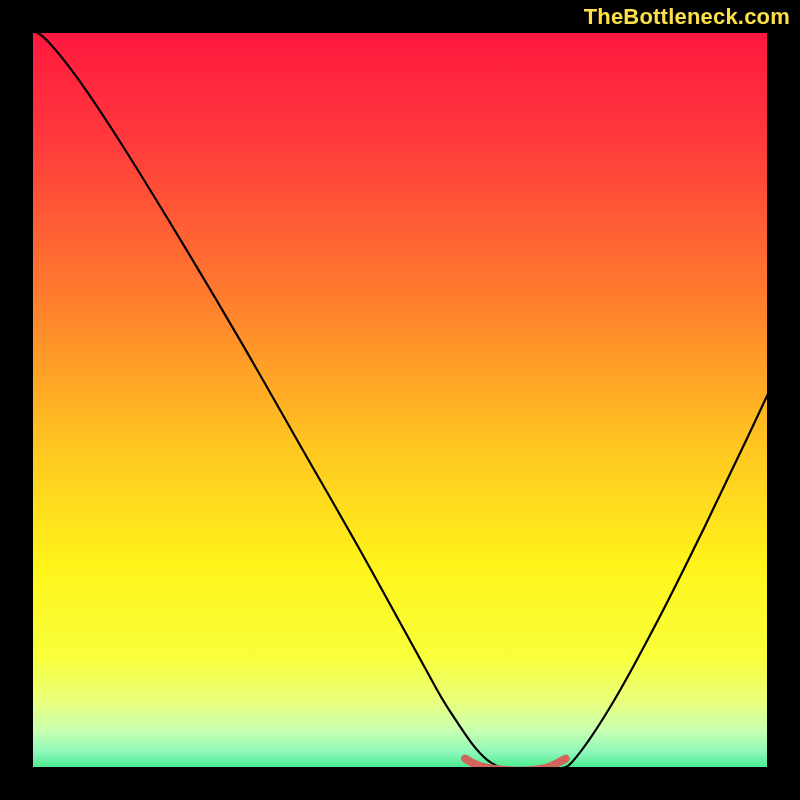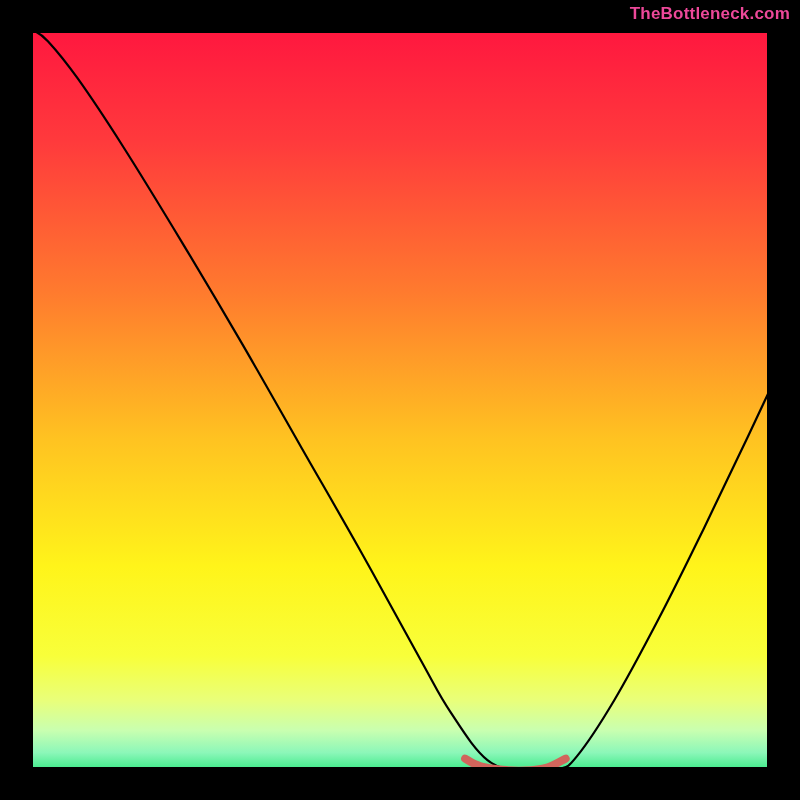--- a/index.html
+++ b/index.html
@@ -14,22 +14,22 @@
   .frame {
     position: relative;
     width: 800px;
     height: 800px;
     box-sizing: border-box;
   }
   .watermark {
     position: absolute;
     top: 4px;
     right: 10px;
-    color: #ec4899;
-    font-size: 17px;
+    color: #fde047;
+    font-size: 22px;
     font-weight: 600;
     letter-spacing: 0.2px;
     z-index: 5;
   }
   svg.chart {
     position: absolute;
     left: 0; top: 0;
     width: 800px;
     height: 800px;
   }

